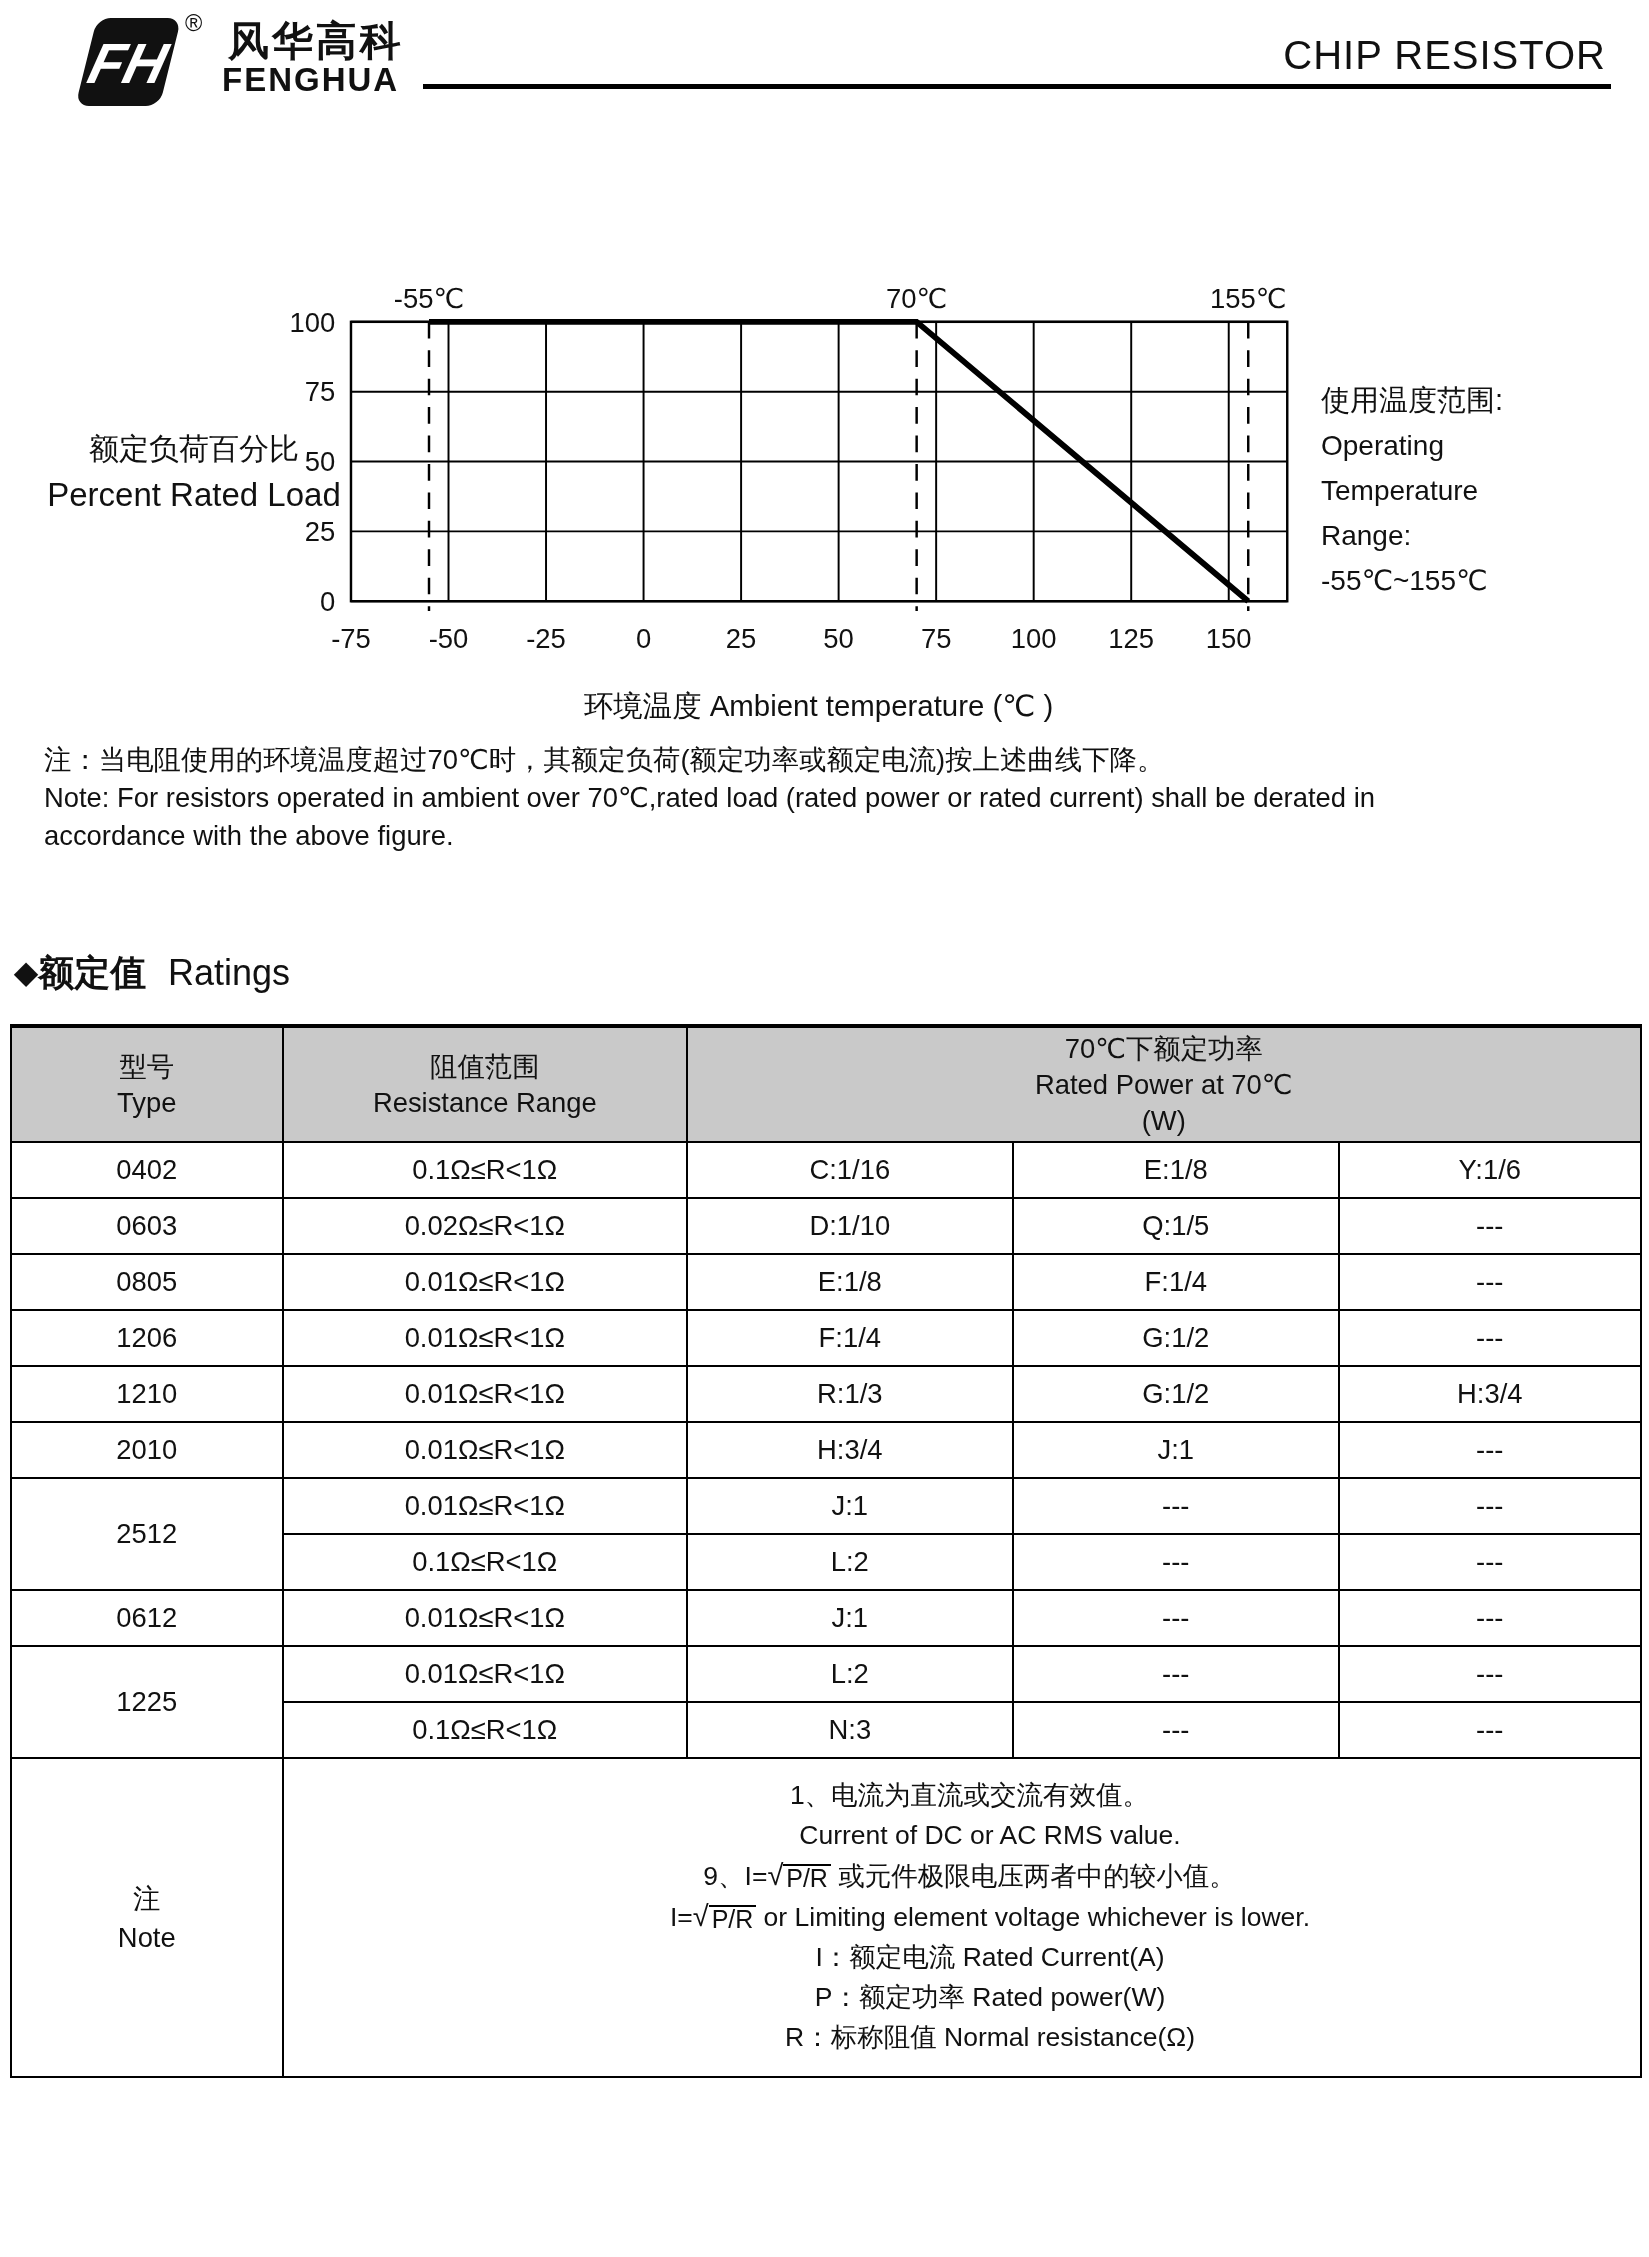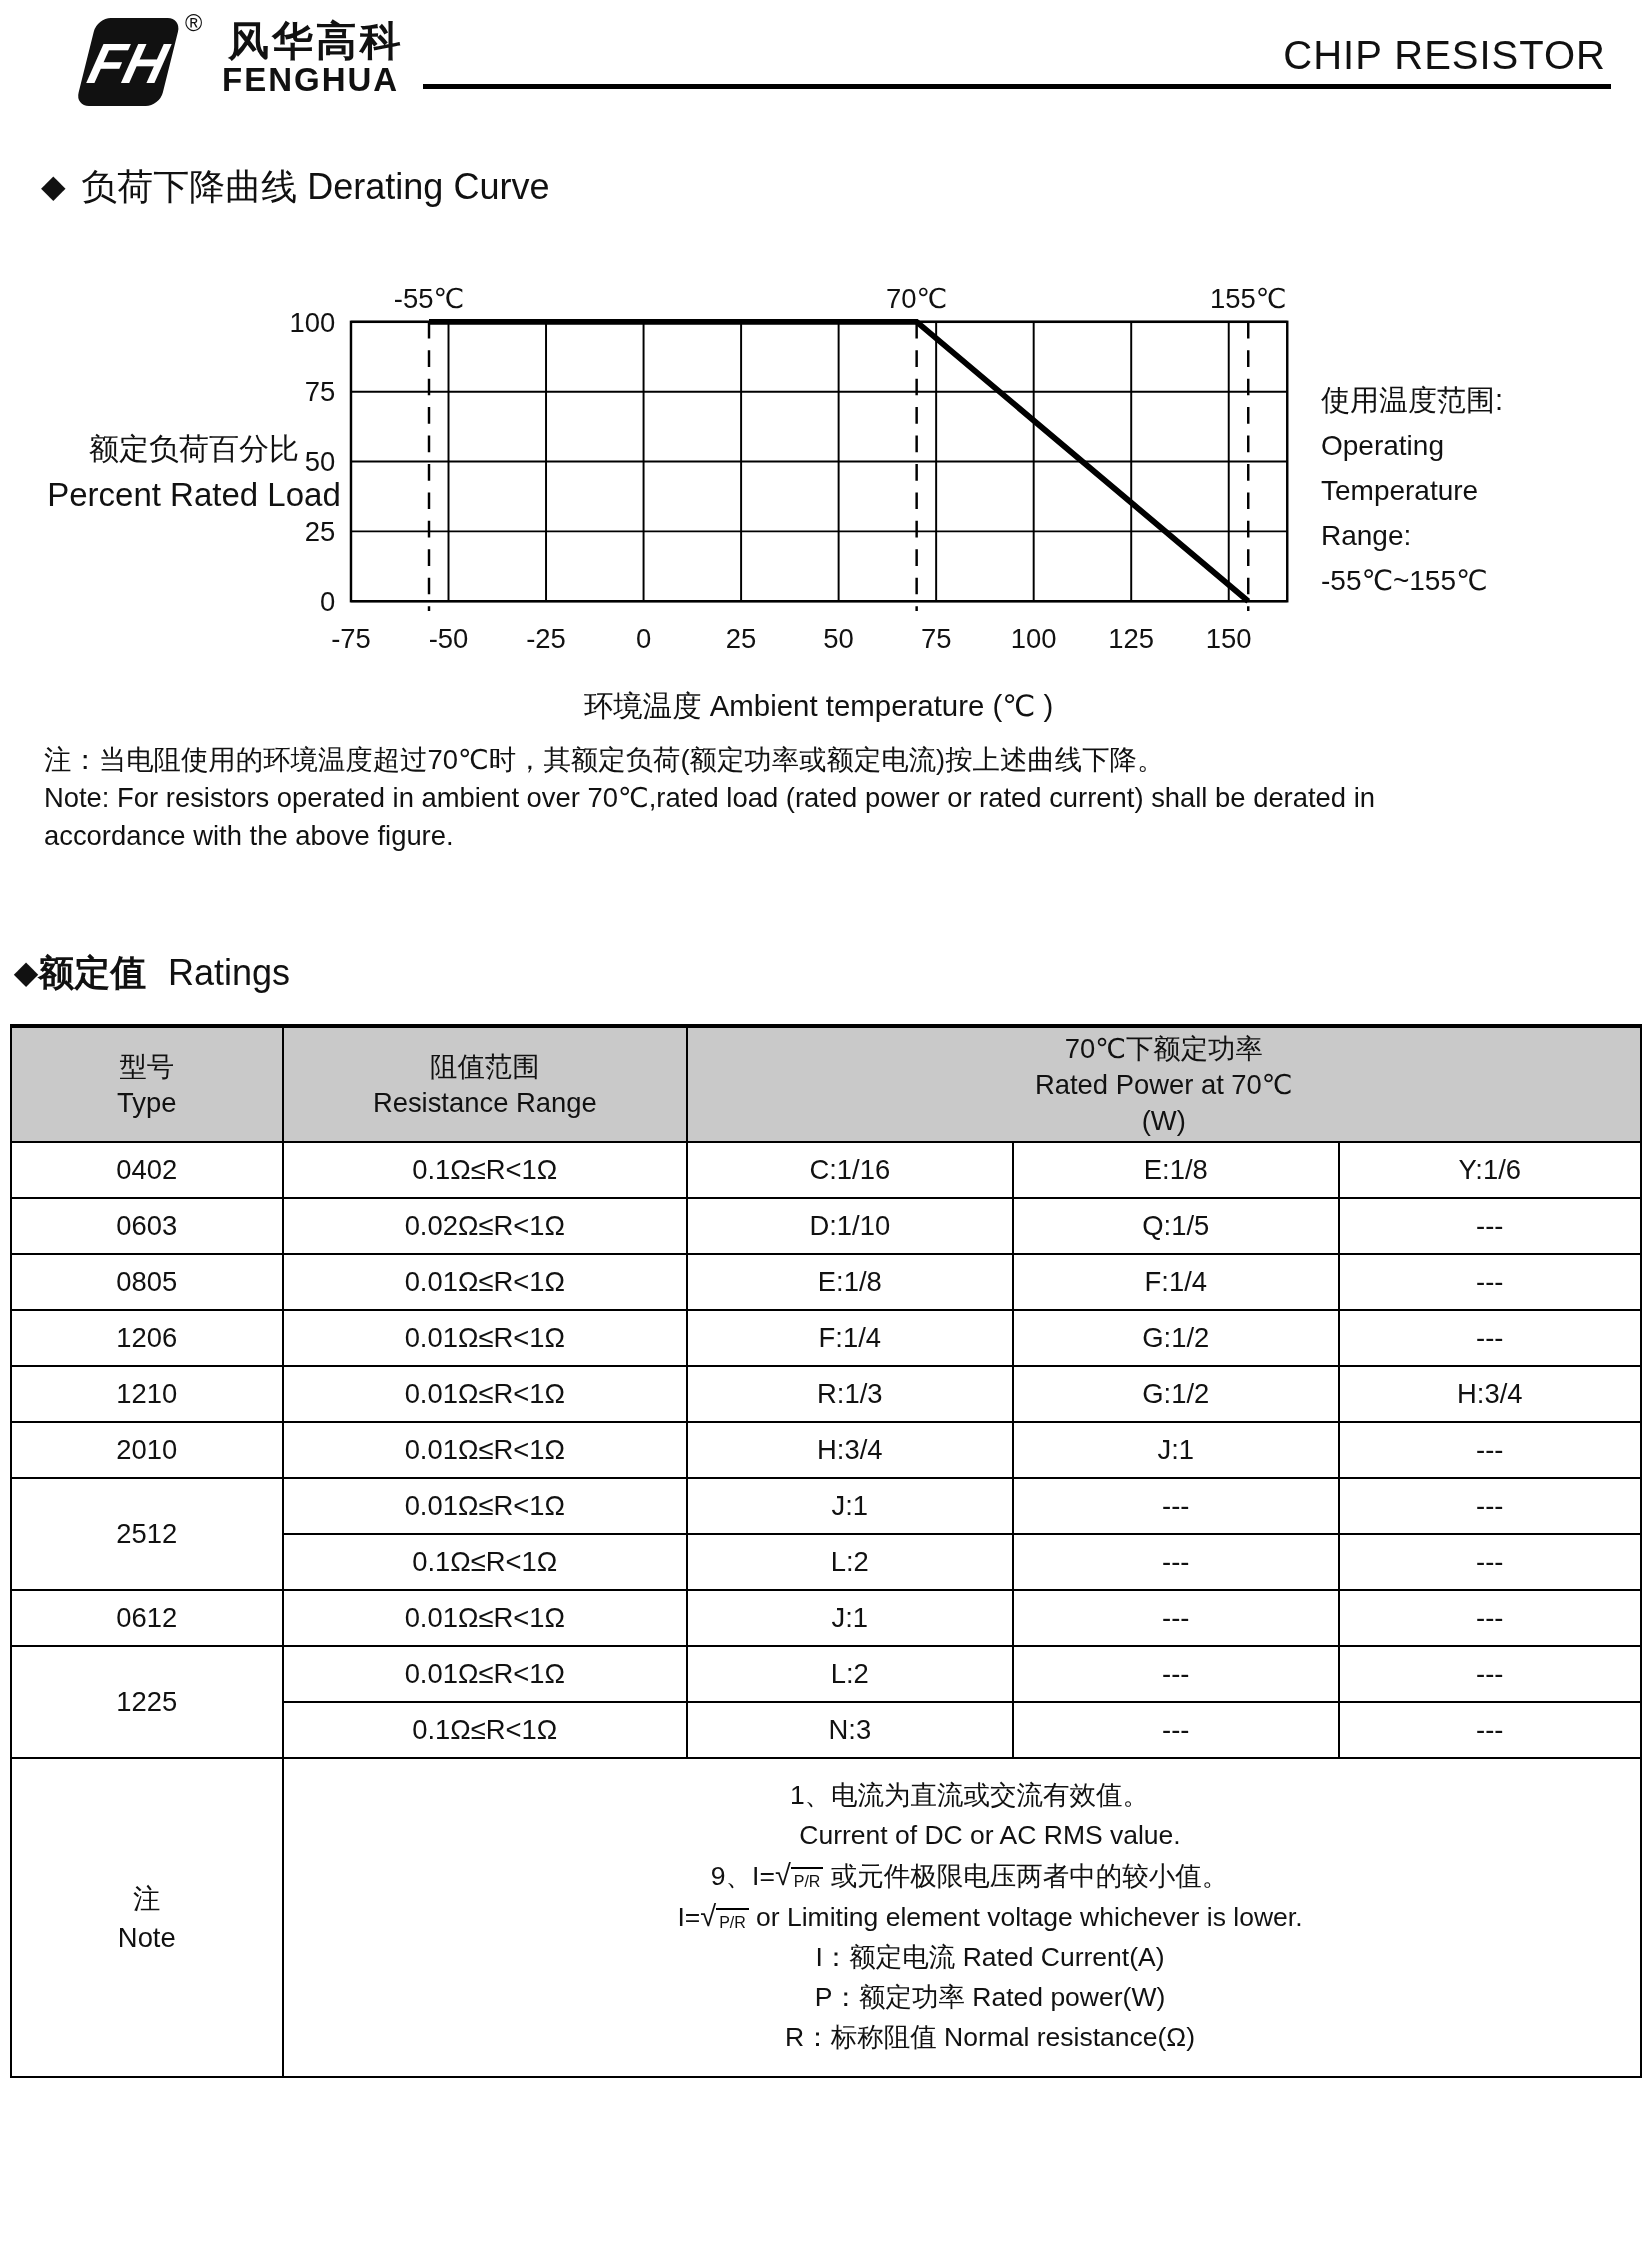--- a/index.html
+++ b/index.html
@@ -42,43 +42,39 @@
   table.ratings th, table.ratings td { border:2px solid #000; text-align:center; vertical-align:middle; }
   table.ratings { border:2.9px solid #000; border-top-width:4.9px; }
   table.ratings thead th { background:#c9c9c9; height:116px; font-weight:normal; border-bottom-width:2.9px; }
   table.ratings tbody td { height:56px; }
   .hdr-sub { display:block; line-height:36px; }
   td.note-label { line-height:39px; }
   td.note-body { text-align:left; padding:15.7px 19.6px 19.6px 35px; font-size:26.5px; }
   .note-line { line-height:40px; }
   .note-indent { margin-left:41px; }
   .sqrt-sign { font-size:29px; }
-  .radicand { display:inline-block; border-top:2.9px solid #000; padding:0 2.9px; font-size:16px; line-height:25.5px; vertical-align:-2px; }
+  .radicand { display:inline-block; border-top:2.9px solid #000; padding:0 2.9px; font-size:25px; line-height:25.5px; vertical-align:-2px; }
 </style>
 </head>
 <body>
 
 <div class="page">
 
   <svg class="logo-icon" width="110" height="94" viewBox="0 0 112 96">
     <g transform="skewX(-14) translate(22,0)">
       <rect x="2" y="2" width="86" height="90" rx="14" fill="#111"></rect>
       <text x="45" y="68" text-anchor="middle" font-size="58" font-weight="bold" font-style="italic" fill="#fff" font-family="Liberation Sans, DejaVu Sans, sans-serif">FH</text>
     </g>
   </svg>
   <div class="reg-mark">®</div>
   <div class="logo-cn">风华高科</div>
   <div class="logo-en">FENGHUA</div>
   <div class="doc-title">CHIP RESISTOR</div>
   <div class="header-rule"></div>
 
-  <div class="sec-title sec1">
-    <span class="diamond">◆</span><span>负荷下降曲线</span>
-    <span>Derating Curve</span>
-  </div>
 
   <svg class="chart-svg" width="1650" height="500" viewBox="0 0 1683 510">
     <g id="grid-lines">
         <line x1="358" y1="60" x2="358" y2="345" stroke="#000" stroke-width="2"></line>
         <line x1="457.4791666666667" y1="60" x2="457.4791666666667" y2="345" stroke="#000" stroke-width="2"></line>
         <line x1="556.9583333333334" y1="60" x2="556.9583333333334" y2="345" stroke="#000" stroke-width="2"></line>
         <line x1="656.4375" y1="60" x2="656.4375" y2="345" stroke="#000" stroke-width="2"></line>
         <line x1="755.9166666666667" y1="60" x2="755.9166666666667" y2="345" stroke="#000" stroke-width="2"></line>
         <line x1="855.3958333333334" y1="60" x2="855.3958333333334" y2="345" stroke="#000" stroke-width="2"></line>
         <line x1="954.875" y1="60" x2="954.875" y2="345" stroke="#000" stroke-width="2"></line>

